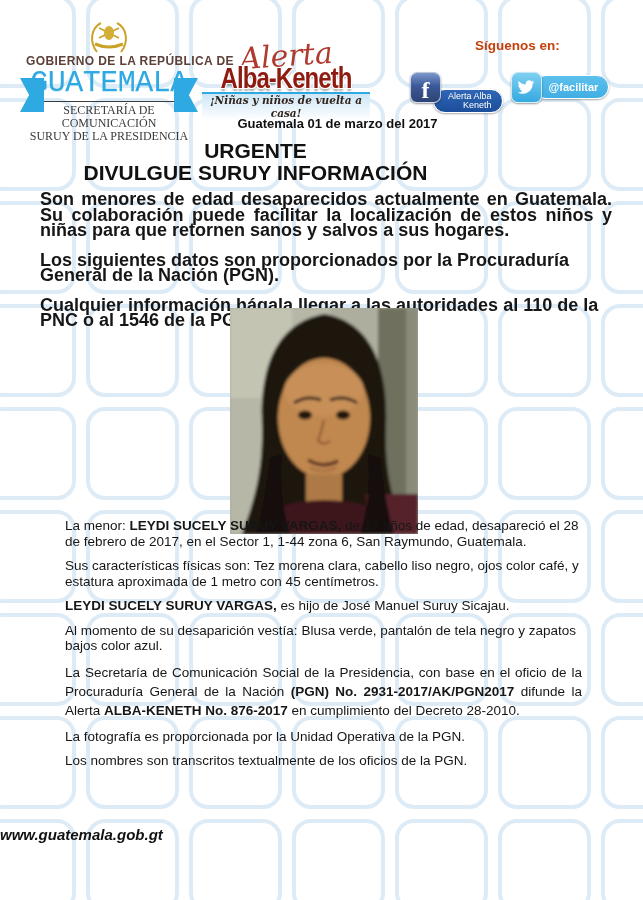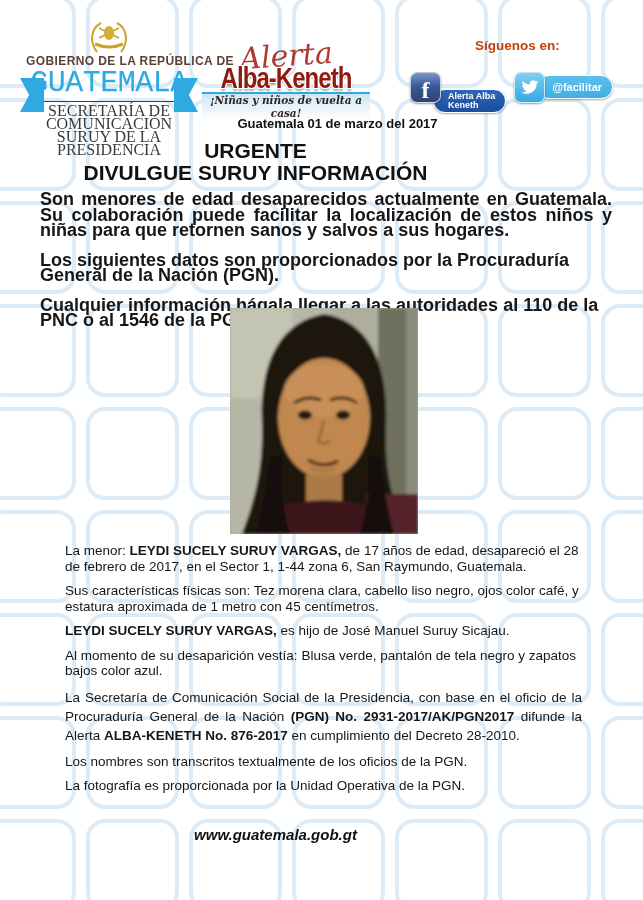--- a/index.html
+++ b/index.html
@@ -13,21 +13,21 @@
   .gov-emblem{height:40px;display:flex;justify-content:center;align-items:flex-end;}
   .gov-ribbon{position:relative;margin-top:-4px;}
   .ribbon-end{position:absolute;top:24px;width:24px;height:34px;background:#2fa9e1;}
   .ribbon-end.left{left:-6px;clip-path:polygon(0 0,100% 0,100% 100%,0 100%,38% 50%);}
   .ribbon-end.right{right:-6px;clip-path:polygon(0 0,100% 0,62% 50%,100% 100%,0 100%);}
   .gov-line1{font-family:Liberation Sans, sans-serif;font-size:12px;font-weight:bold;
              letter-spacing:.4px;color:#5d4037;white-space:nowrap;text-align:center;}
   .gov-name{font-family:Liberation Mono, monospace;font-size:30px;line-height:30px;color:#2fa9e1;
             letter-spacing:-.5px;white-space:nowrap;text-shadow:0 1px 0 rgba(47,169,225,.25);}
   .gov-divider{height:1px;background:#3c3c3c;margin:3px 2px 2px 2px;}
-  .gov-sub{font-family:"Liberation Serif",serif;font-size:16px;line-height:13px;color:#3a3a3a;}
+  .gov-sub{font-family:"Liberation Serif",serif;font-size:12px;line-height:13px;color:#3a3a3a;}
 
   
   .alba-logo{left:202px;top:42px;width:168px;text-align:center;}
   .alba-script{font-family:"DejaVu Serif",serif;font-style:italic;font-size:30px;line-height:28px;
                color:#b03a2e;transform:rotate(-4deg);display:block;}
   .alba-main{font-size:25px;line-height:24px;font-weight:bold;letter-spacing:-1px;color:#8e1a10;
              transform:scale(.96,1.15);display:block;margin-top:-4px;
              text-shadow:-1px -1px 0 #fff,1px -1px 0 #fff,-1px 1px 0 #fff,1px 1px 0 #fff,0 2px 2px rgba(0,0,0,.35);}
   .alba-tagline{margin-top:2px;border-top:2px solid #2fa9e1;
                 background:linear-gradient(#cde7f7,#ffffff);
@@ -40,44 +40,44 @@
   .social-row{display:flex;gap:8px;margin-top:8px;align-items:center;}
   .sbtn{display:flex;align-items:center;}
   .sicon{width:29px;height:29px;border-radius:7px;display:flex;align-items:center;justify-content:center;
          box-shadow:0 1px 2px rgba(0,0,0,.4);border:1px solid rgba(255,255,255,.7);z-index:2;}
   .sicon.fb{background:linear-gradient(#7b97cc,#3b5998 45%,#2d4373);}
   .sicon.tw{background:linear-gradient(#7fd0f2,#35a8e0);}
   .fb-f{color:#fff;font-family:"Liberation Serif",serif;font-weight:bold;font-size:24px;line-height:24px;
         margin-top:6px;}
   .spill{height:22px;border-radius:12px;color:#fff;display:flex;flex-direction:column;justify-content:center;
          margin-left:-8px;padding:0 10px 0 14px;border:1px solid #fff;box-shadow:0 1px 2px rgba(0,0,0,.35);}
-  .spill.fb{background:linear-gradient(#2f66b5,#1b4e9b);font-size:9px;line-height:9px;font-weight:bold;text-align:left;margin-top:28px;}
+  .spill.fb{background:linear-gradient(#2f66b5,#1b4e9b);font-size:9px;line-height:9px;font-weight:normal;text-align:right;margin-top:28px;}
   .spill.tw{background:linear-gradient(#5cc0ec,#41aee3);font-size:11px;font-weight:bold;}
 
   
   .date-line{left:0;top:116px;width:643px;text-align:center;font-weight:bold;font-size:13px;color:#111;padding-left:16px;}
   .headline{left:0;top:140px;width:511px;text-align:center;font-weight:bold;font-size:21px;
             line-height:22px;color:#111;}
 
   
   .intro{left:40px;top:192px;width:572px;font-weight:bold;font-size:18px;line-height:15.5px;color:#161616;}
   .intro p{margin:0 0 14px 0;}
   .intro p.just{text-align:justify;}
 
   
   .photo{left:230px;top:308px;width:188px;height:226px;overflow:hidden;background:#a8a89a;}
 
   
-  .case{left:65px;top:543px;width:517px;font-size:13.5px;line-height:15.5px;color:#161616;}
+  .case{left:65px;top:518px;width:517px;font-size:13.5px;line-height:15.5px;color:#161616;}
   .case p{margin:0 0 9px 0;}
   .case p.just{text-align:justify;line-height:19px;}
   .case .b{font-weight:bold;}
 
   
-  .footer{left:0;top:826px;width:551px;text-align:center;font-weight:bold;font-style:italic;
+  .footer{left:0;top:826px;width:551px;font-weight:bold;font-style:italic;
           font-size:15px;color:#111;}
 </style>
 </head>
 <body>
 
 <div class="page">
 
   <svg class="bg-pattern" width="643" height="900">
     <defs>
       <pattern id="tile" width="103" height="103" patternUnits="userSpaceOnUse" x="-22" y="-10">
@@ -186,19 +186,19 @@
       </g>
     </svg>
   </div>
 
   <div class="layer case">
     <p><span>La menor: </span><span class="b">LEYDI SUCELY SURUY VARGAS,</span><span> de 17 años de edad, desapareció el 28 de febrero de 2017, en el Sector 1, 1-44 zona 6, San Raymundo, Guatemala.</span></p>
     <p>Sus características físicas son: Tez morena clara, cabello liso negro, ojos color café, y estatura aproximada de 1 metro con 45 centímetros.</p>
     <p><span class="b">LEYDI SUCELY SURUY VARGAS,</span><span> es hijo de José Manuel Suruy Sicajau.</span></p>
     <p>Al momento de su desaparición vestía: Blusa verde, pantalón de tela negro y zapatos bajos color azul.</p>
     <p class="just"><span>La Secretaría de Comunicación Social de la Presidencia, con base en el oficio de la Procuraduría General de la Nación </span><span class="b">(PGN) No. 2931-2017/AK/PGN2017</span><span> difunde la Alerta </span><span class="b">ALBA-KENETH No. 876-2017</span><span> en cumplimiento del Decreto 28-2010.</span></p>
+    <p>La fotografía es proporcionada por la Unidad Operativa de la PGN.</p>
     <p>Los nombres son transcritos textualmente de los oficios de la PGN.</p>
-    <p>La fotografía es proporcionada por la Unidad Operativa de la PGN.</p>
   </div>
 
   <div class="layer footer">www.guatemala.gob.gt</div>
 
 </div>
 
 </body></html>

